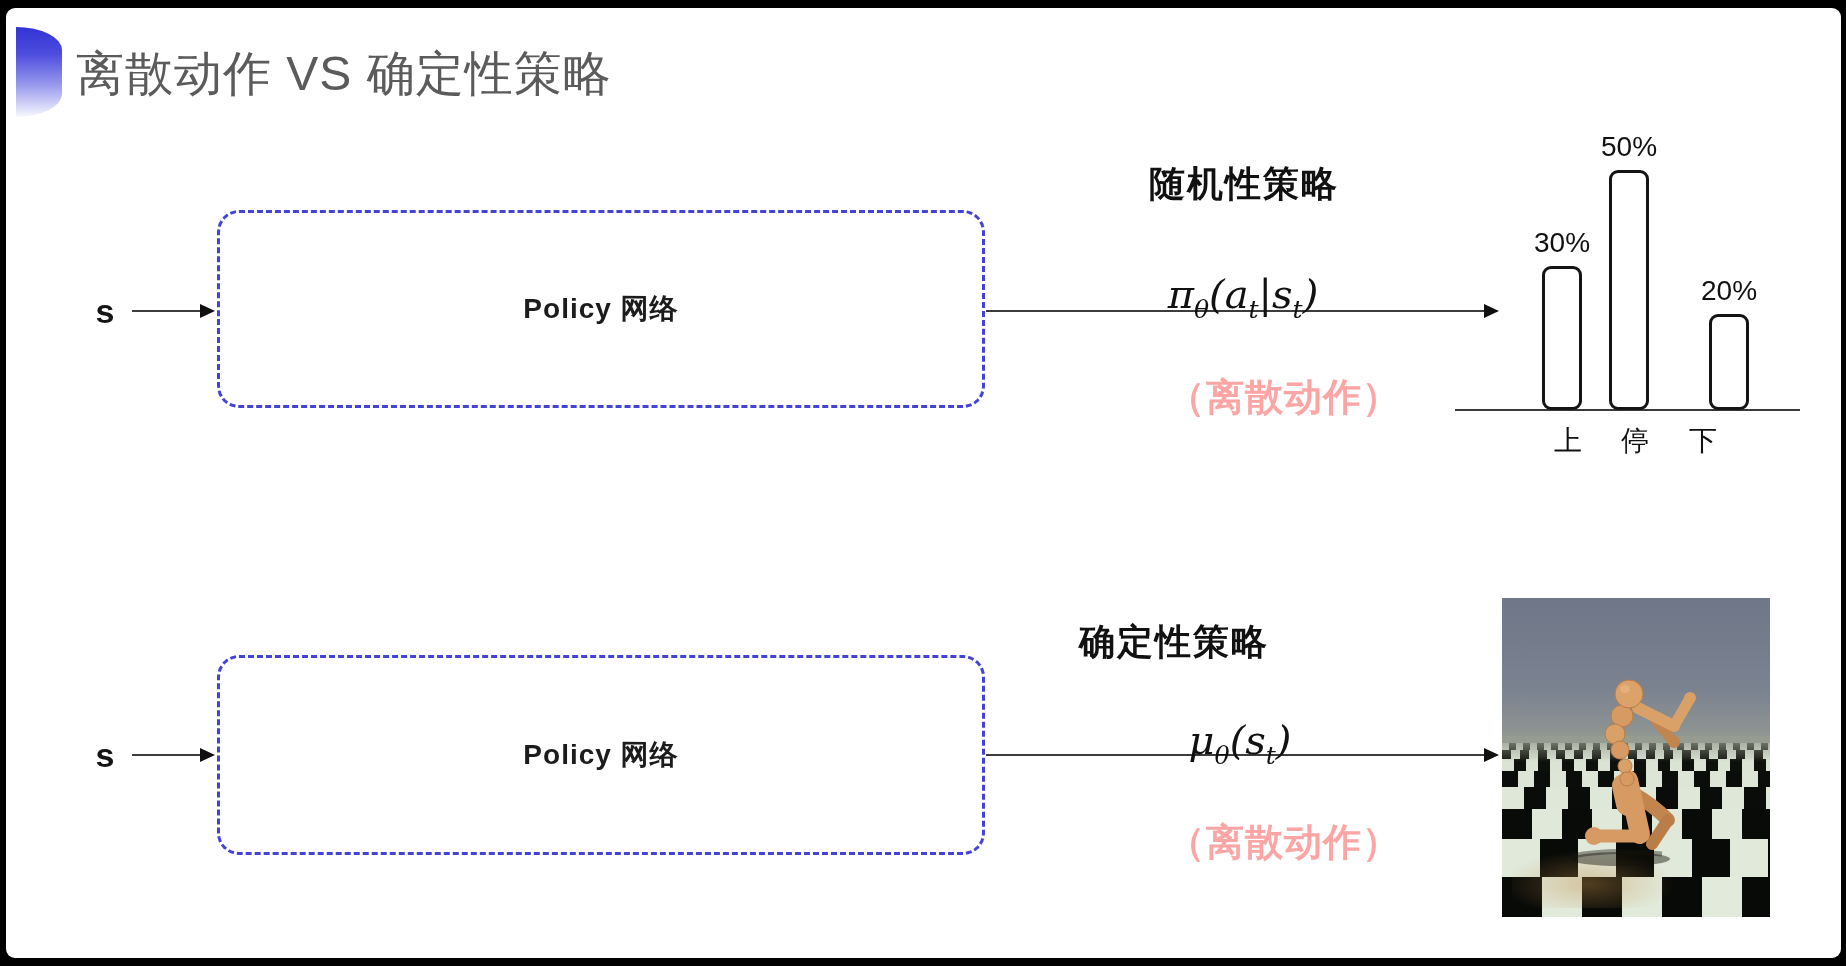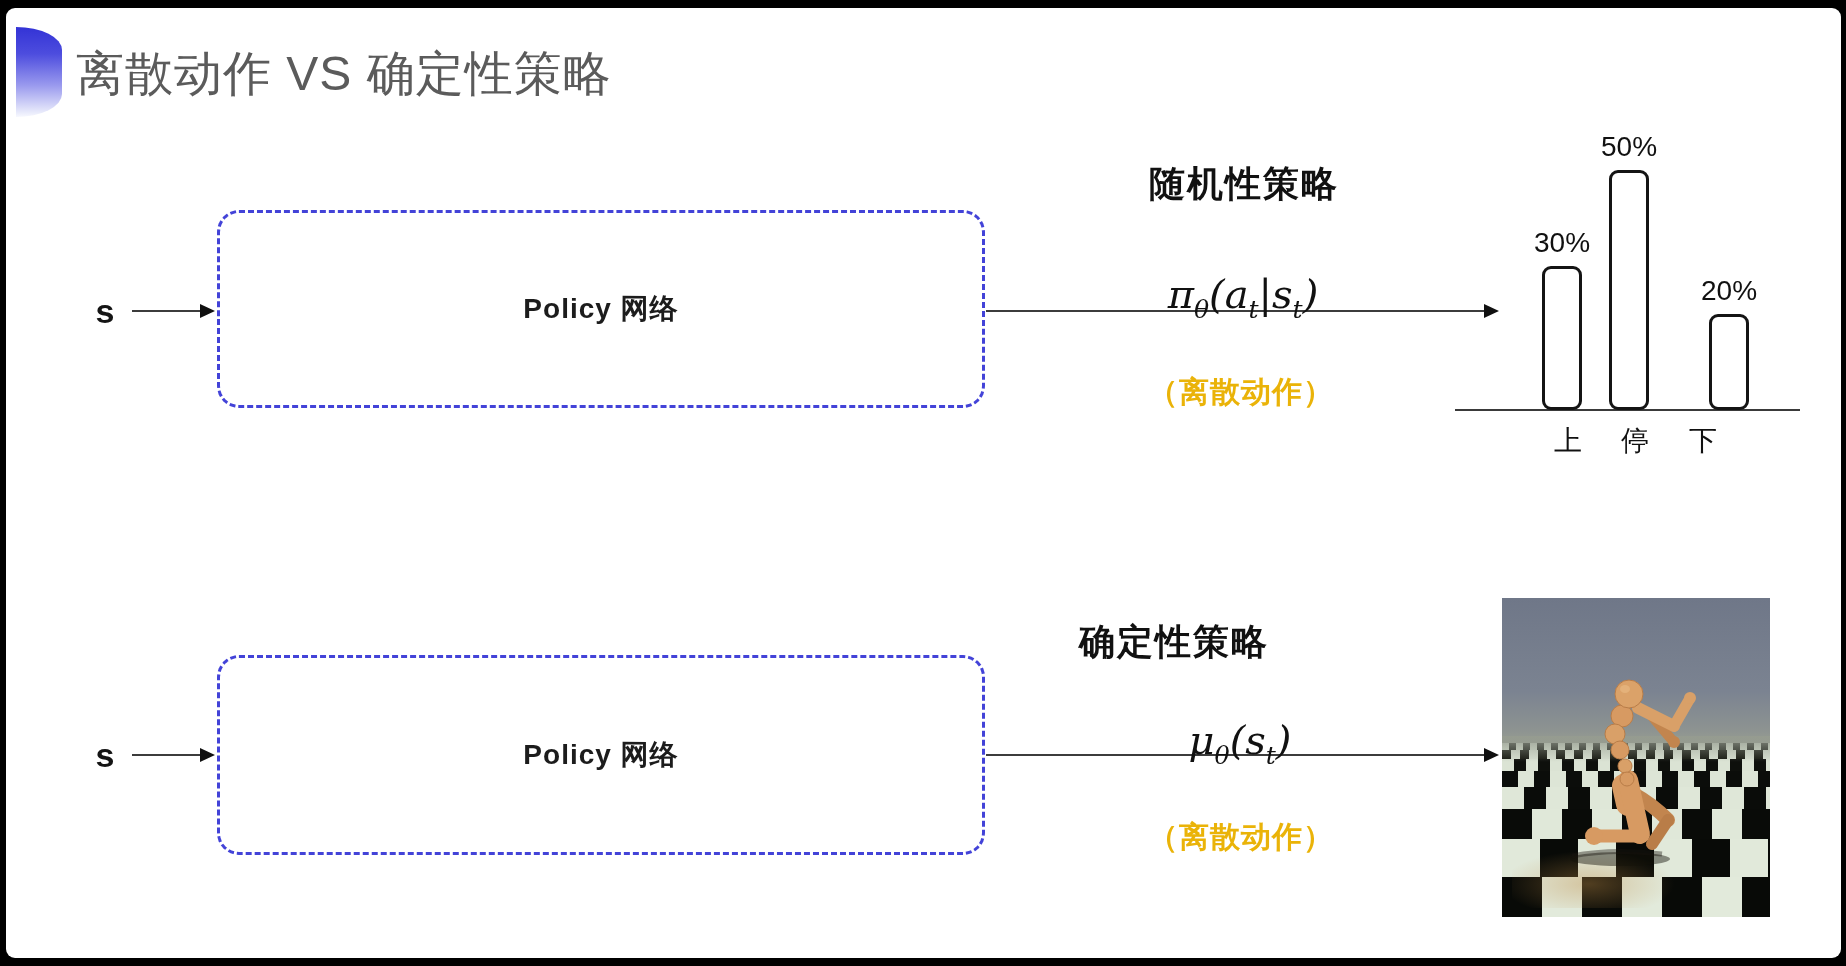--- a/index.html
+++ b/index.html
@@ -39,22 +39,22 @@
   .type-label{
     position:absolute;width:320px;text-align:center;
     font-size:36px;font-weight:600;color:#111;letter-spacing:2px;white-space:nowrap;
   }
   .formula{
     position:absolute;width:320px;text-align:center;
     font-family:"DejaVu Serif",serif;font-style:italic;font-size:40px;color:#111;line-height:1;margin-top:36px;
   }
   .formula .sub{font-size:25px;vertical-align:-10px;letter-spacing:0;}
   .action-note{
-    position:absolute;width:320px;text-align:center;
-    font-size:30px;font-weight:700;color:#eab308;letter-spacing:1px;white-space:nowrap;
+    position:absolute;width:320px;text-align:right;
+    font-size:38px;font-weight:700;color:#fca5a5;letter-spacing:1px;white-space:nowrap;
   }
   
   .chart{position:absolute;left:1455px;top:100px;width:345px;height:355px;}
   .baseline{position:absolute;left:0;right:0;top:309px;height:0;border-top:2px solid #3a3a3a;}
   .bar-col{
     position:absolute;bottom:45px;width:28px;
     display:flex;flex-direction:column;align-items:center;justify-content:flex-end;
   }
   .pct{font-size:28px;font-weight:500;color:#111;margin-bottom:7px;white-space:nowrap;}
   .bar{

